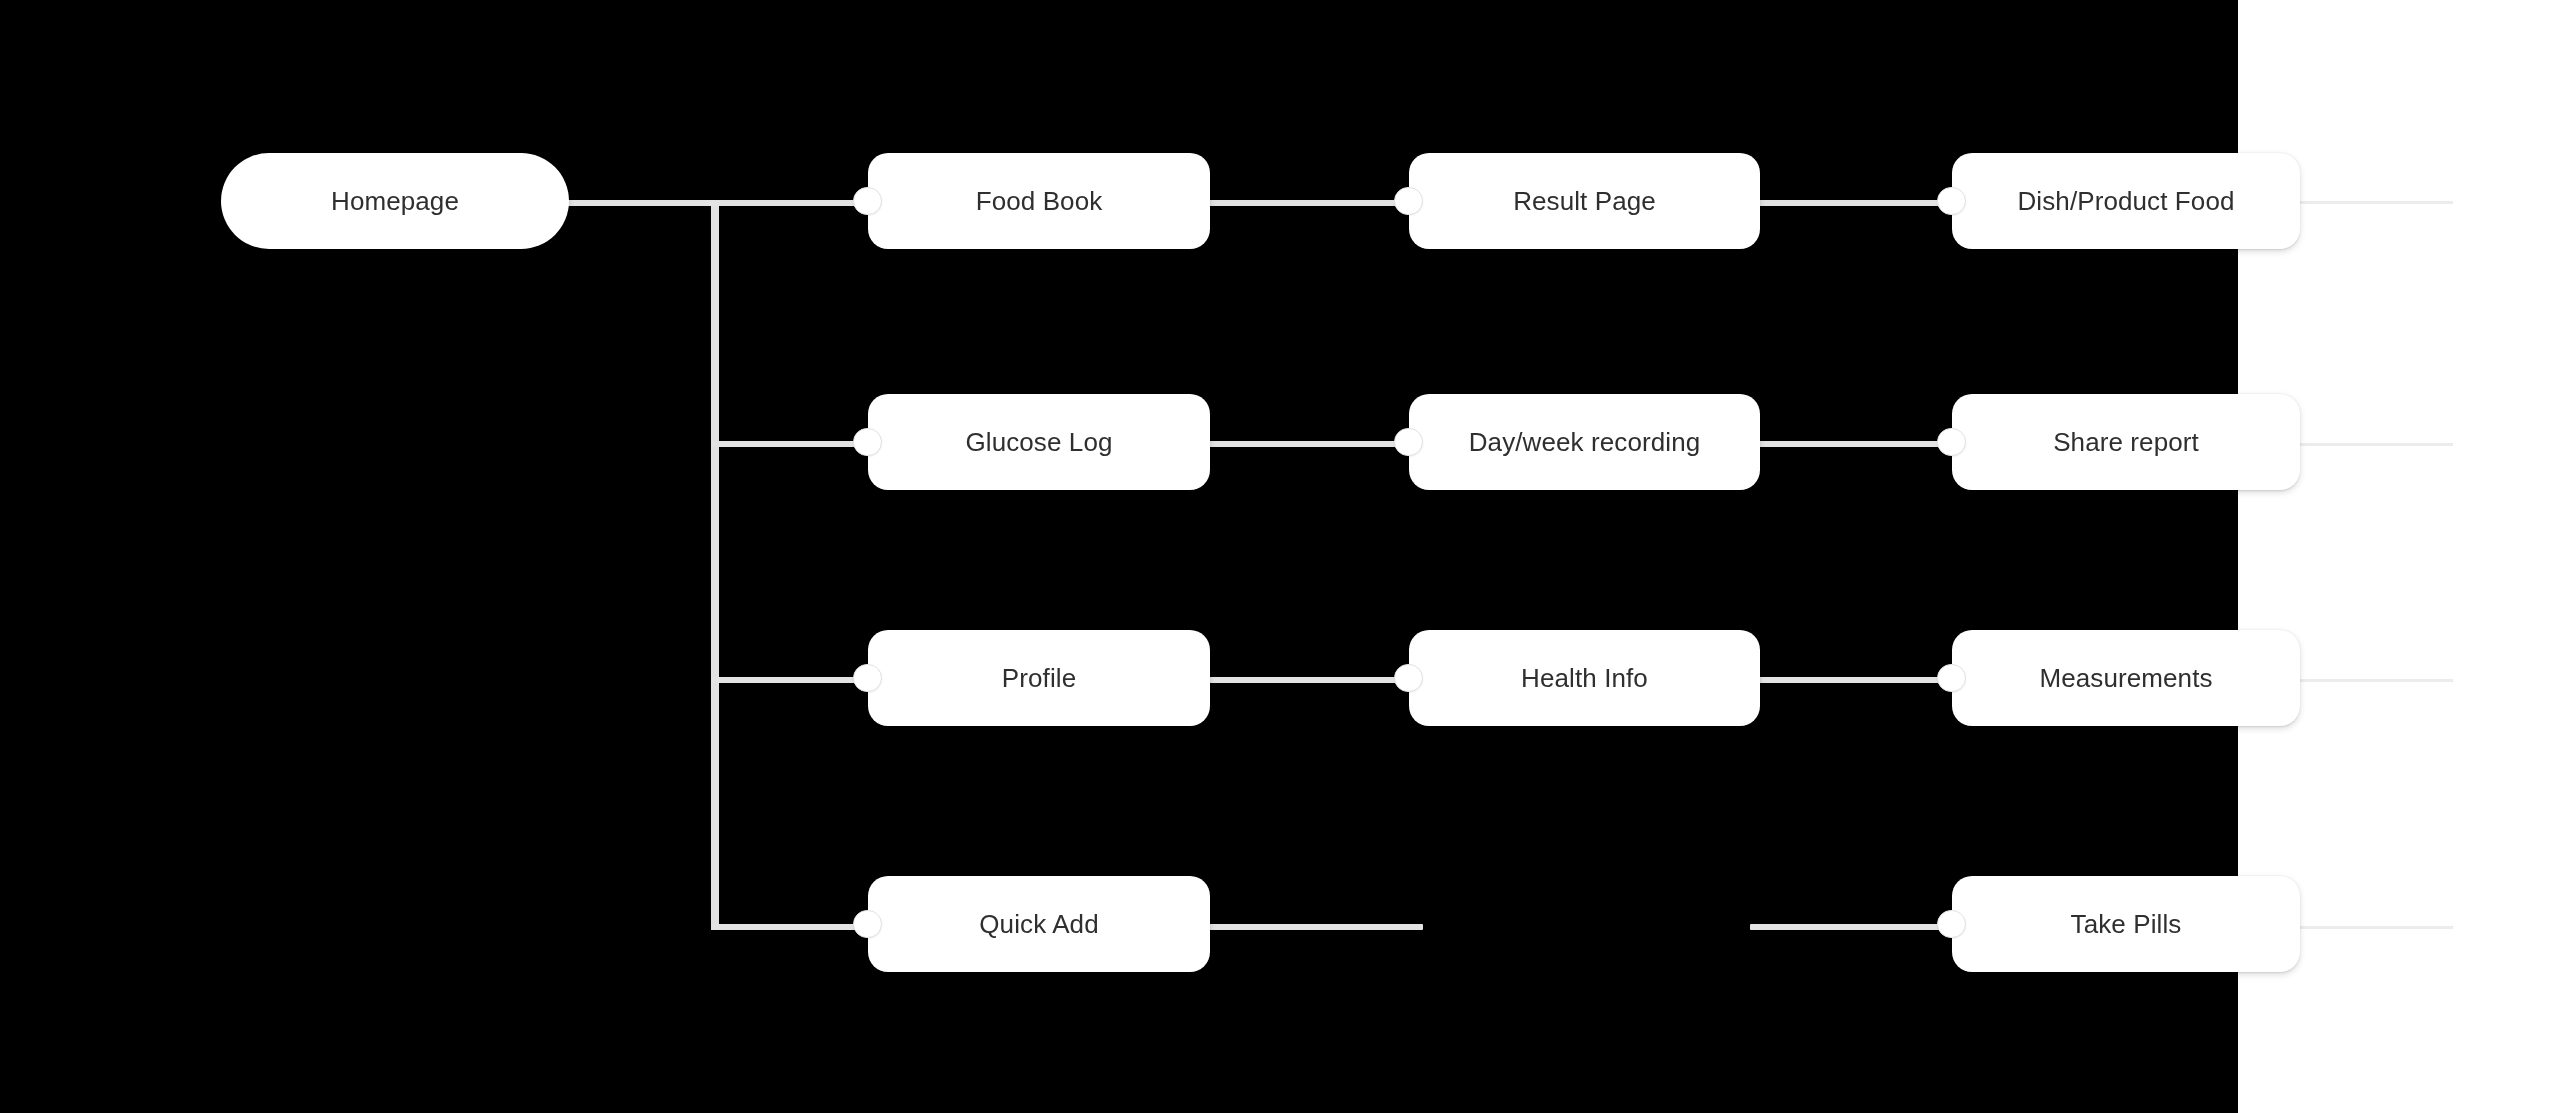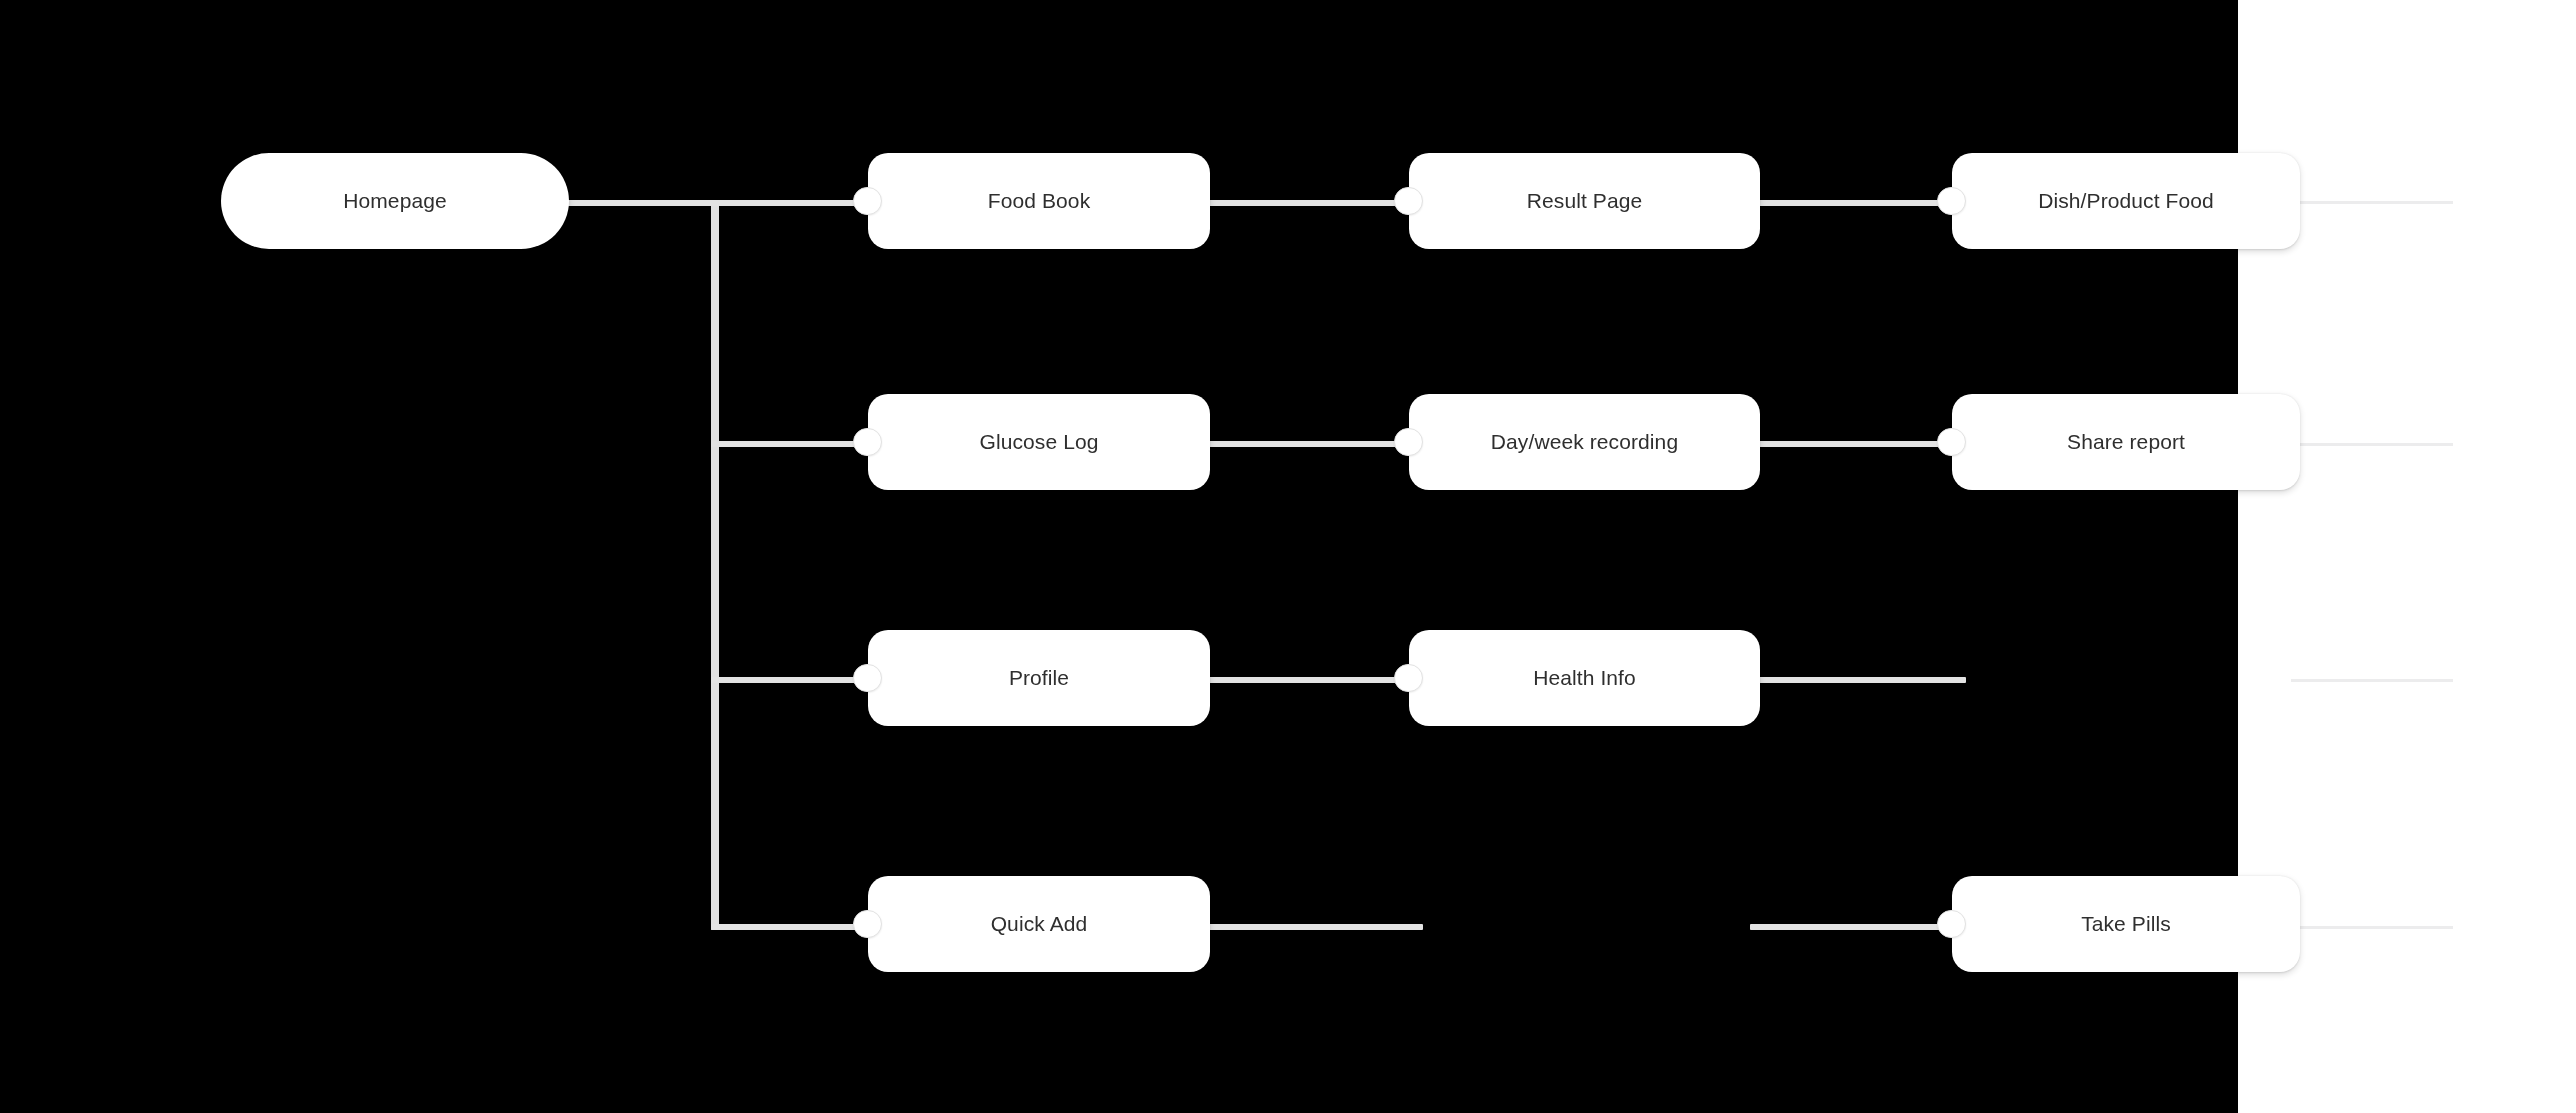--- a/index.html
+++ b/index.html
@@ -56,21 +56,21 @@
     border-radius: 20px;
     box-shadow: 0 2.8px 6.4px rgba(0,0,0,0.13), 0 0.9px 1.8px rgba(0,0,0,0.10);
     display: flex;
     align-items: center;
     justify-content: center;
   }
   .node.pill { border-radius: 50px; }
 
   .node-label {
     color: #2f2f2f;
-    font-size: 21px;
+    font-size: 26px;
     font-weight: 400;
     letter-spacing: 0.1px;
     white-space: nowrap;
     font-family: "Liberation Sans", sans-serif;
   }
 
   
   .port {
     position: absolute;
     width: 28.5px;
@@ -150,20 +150,24 @@
   </div>
 
   <div class="node" style="left:868px; top:630px; width:342px; height:96px;">
     <span class="port"></span>
     <span class="node-label">Profile</span>
   </div>
   <div class="node" style="left:1409px; top:630px; width:351px; height:96px;">
     <span class="port"></span>
     <span class="node-label">Health Info</span>
   </div>
+  <div class="node" style="left:1952px; top:630px; width:348px; height:96px;">
+    <span class="port"></span>
+    <span class="node-label">Measurements</span>
+  </div>
 
   <div class="node" style="left:868px; top:876px; width:342px; height:96px;">
     <span class="port"></span>
     <span class="node-label">Quick Add</span>
   </div>
   <div class="node" style="left:1952px; top:876px; width:348px; height:96px;">
     <span class="port"></span>
     <span class="node-label">Take Pills</span>
   </div>
 

